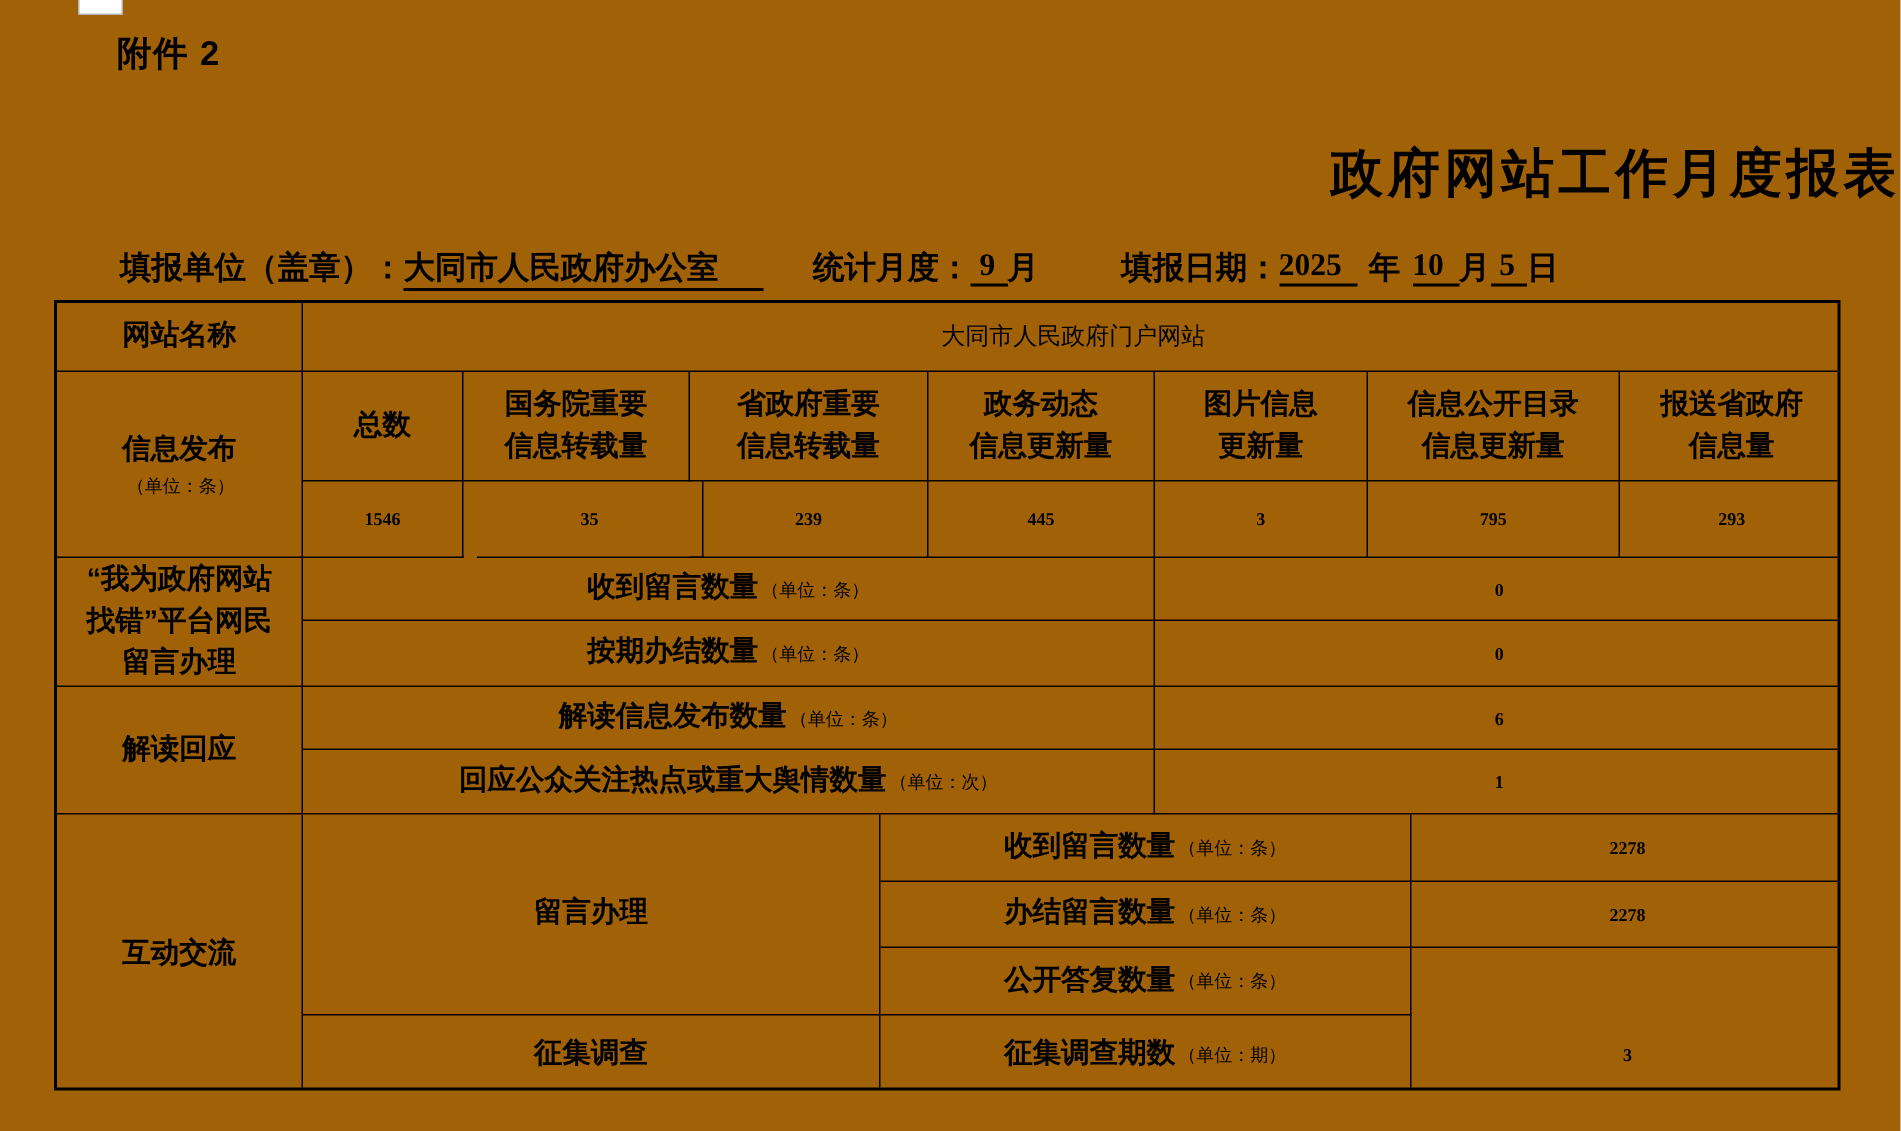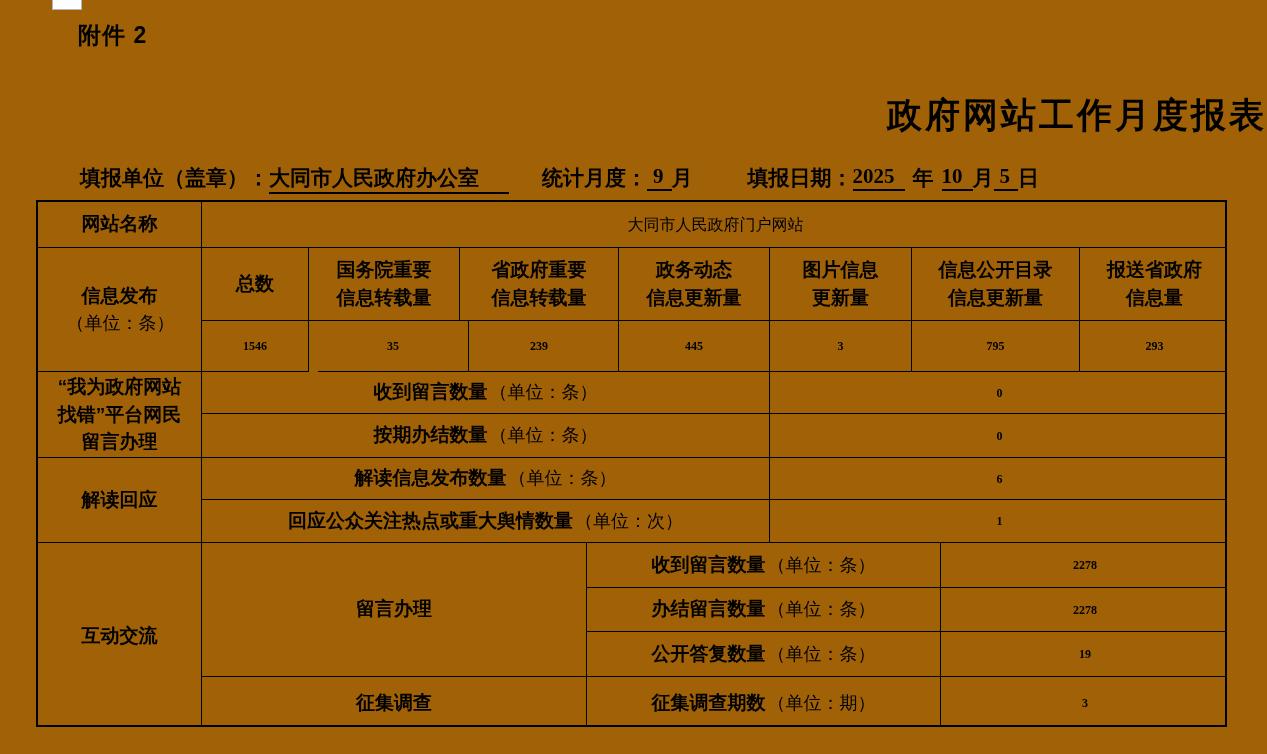--- a/index.html
+++ b/index.html
@@ -25,21 +25,21 @@
   .sp{display:inline-block;width:8px;}
 
   .tbl{position:absolute;left:36px;top:200px;width:1191px;height:527px;
        border:2px solid #000;box-sizing:border-box;overflow:hidden;}
   .cell{position:absolute;box-sizing:border-box;display:flex;align-items:center;justify-content:center;
         text-align:center;white-space:pre-line;line-height:1.5;}
   .col{flex-direction:column;}
   .br{border-right:1px solid #000;justify-content:center;}
   .bb{border-bottom:1px solid #000;}
   .b{font-weight:bold;font-size:19px;}
-  .u{font-family:"Liberation Serif","DejaVu Serif",serif;font-weight:normal;font-size:18px;margin-left:2px;}
+  .u{font-family:"Liberation Serif","DejaVu Serif",serif;font-weight:normal;font-size:12px;margin-left:2px;}
   .num{font-family:"Liberation Serif","DejaVu Serif",serif;font-size:12px;font-weight:bold;}
   .site{font-family:"Liberation Serif","DejaVu Serif",serif;font-size:16px;}
   .lh145{line-height:1.45;}
 </style>
 </head>
 <body>
 
 <div class="sheet">
 
   <div class="artifact"></div>
@@ -142,21 +142,20 @@
     <div class="cell br bb" style="left:549px;top:386px;width:354px;height:44px">
       <span class="b">办结留言数量</span>
       <span class="u">（单位：条）</span>
     </div>
     <div class="cell bb num" style="left:903px;top:386px;width:288px;height:44px">2278</div>
 
     <div class="cell br bb" style="left:549px;top:430px;width:354px;height:45px">
       <span class="b">公开答复数量</span>
       <span class="u">（单位：条）</span>
     </div>
-    <div class="cell bb num" style="left:903px;top:430px;width:288px;height:45px">19</div>
 
     <div class="cell br b" style="left:164px;top:475px;width:385px;height:52px">征集调查</div>
 
     <div class="cell br" style="left:549px;top:475px;width:354px;height:52px">
       <span class="b">征集调查期数</span>
       <span class="u">（单位：期）</span>
     </div>
     <div class="cell num" style="left:903px;top:475px;width:288px;height:52px">3</div>
 
   </div>

